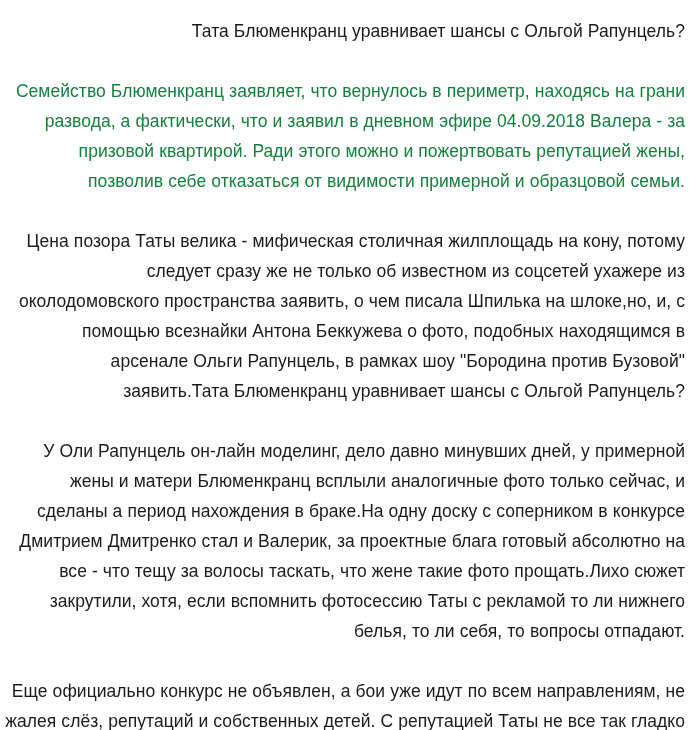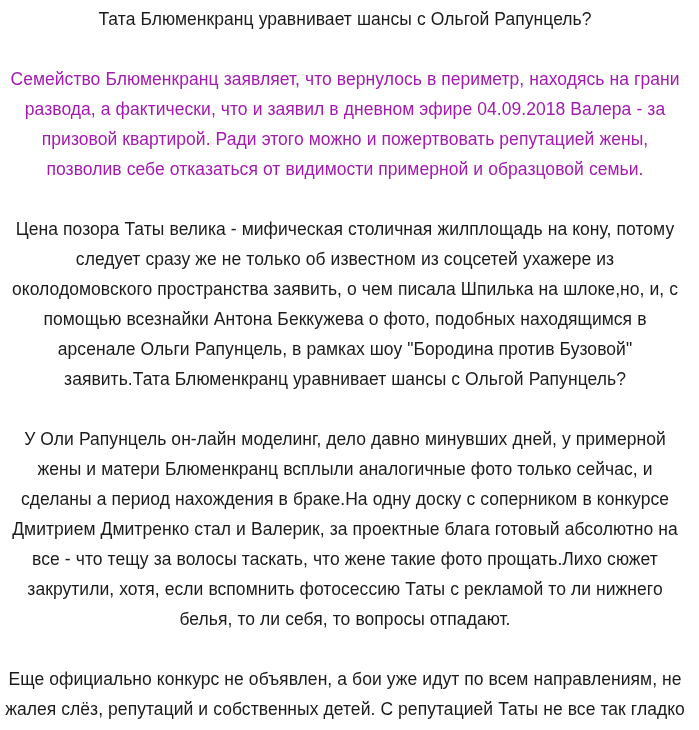--- a/index.html
+++ b/index.html
@@ -13,44 +13,44 @@
     height: 730px;
     overflow: hidden;
     font-family: "Liberation Sans", "DejaVu Sans", sans-serif;
   }
   #article {
     box-sizing: border-box;
     width: 699px;
     padding: 4px 14px 0 5px;
   }
   .para {
-    margin: 0 0 30px 0;
+    margin: 12px 0 30px 0;
     font-size: 17.5px;
     line-height: 30px;
     color: #1b1b1b;
-    text-align: center;
+    text-align: right;
     word-spacing: 0.1px;
     letter-spacing: 0.05px;
     white-space: normal;
   }
   .para:last-child {
     margin-bottom: 0;
   }
   .para.tight {
     margin-bottom: 0;
   }
 </style>
 </head>
 <body style="background: rgb(255, 255, 255);">
 
 <div id="article">
 
   <p class="para" style="color: rgb(27, 27, 27);">Тата Блюменкранц уравнивает шансы с Ольгой Рапунцель?</p>
 
-  <p class="para" style="color: #a21caf;">Семейство Блюменкранц заявляет, что вернулось в периметр, находясь на грани развода, а фактически, что и заявил в дневном эфире 04.09.2018 Валера - за призовой квартирой. Ради этого можно и пожертвовать репутацией жены, позволив себе отказаться от видимости примерной и образцовой семьи.</p>
+  <p class="para" style="color: #15803d;">Семейство Блюменкранц заявляет, что вернулось в периметр, находясь на грани развода, а фактически, что и заявил в дневном эфире 04.09.2018 Валера - за призовой квартирой. Ради этого можно и пожертвовать репутацией жены, позволив себе отказаться от видимости примерной и образцовой семьи.</p>
 
   <p class="para" style="color: rgb(27, 27, 27);">Цена позора Таты велика - мифическая столичная жилплощадь на кону, потому следует сразу же не только об известном из соцсетей ухажере из околодомовского пространства заявить, о чем писала Шпилька на шлоке,но, и, с помощью всезнайки Антона Беккужева о фото, подобных находящимся в арсенале Ольги Рапунцель, в рамках шоу "Бородина против Бузовой" заявить.Тата Блюменкранц уравнивает шансы с Ольгой Рапунцель?</p>
 
   <p class="para" style="color: rgb(27, 27, 27);">У Оли Рапунцель он-лайн моделинг, дело давно минувших дней, у примерной жены и матери Блюменкранц всплыли аналогичные фото только сейчас, и сделаны а период нахождения в браке.На одну доску с соперником в конкурсе Дмитрием Дмитренко стал и Валерик, за проектные блага готовый абсолютно на все - что тещу за волосы таскать, что жене такие фото прощать.Лихо сюжет закрутили, хотя, если вспомнить фотосессию Таты с рекламой то ли нижнего белья, то ли себя, то вопросы отпадают.</p>
 
   <p class="para tight" style="color: rgb(27, 27, 27);">Еще официально конкурс не объявлен, а бои уже идут по всем направлениям, не жалея слёз, репутаций и собственных детей. С репутацией Таты не все так гладко было и до проекта, и до появления Блюма, так что "залет" и последующий брак - только прикрытие для дальнейшего выжимания благ из щедрого проекта. Неужели все-таки квартирку Блюменкранцам пообещали, потому можно от души позориться? Шансы должны быть равны, не так ли?</p>
 
 </div>
 
 </body></html>

